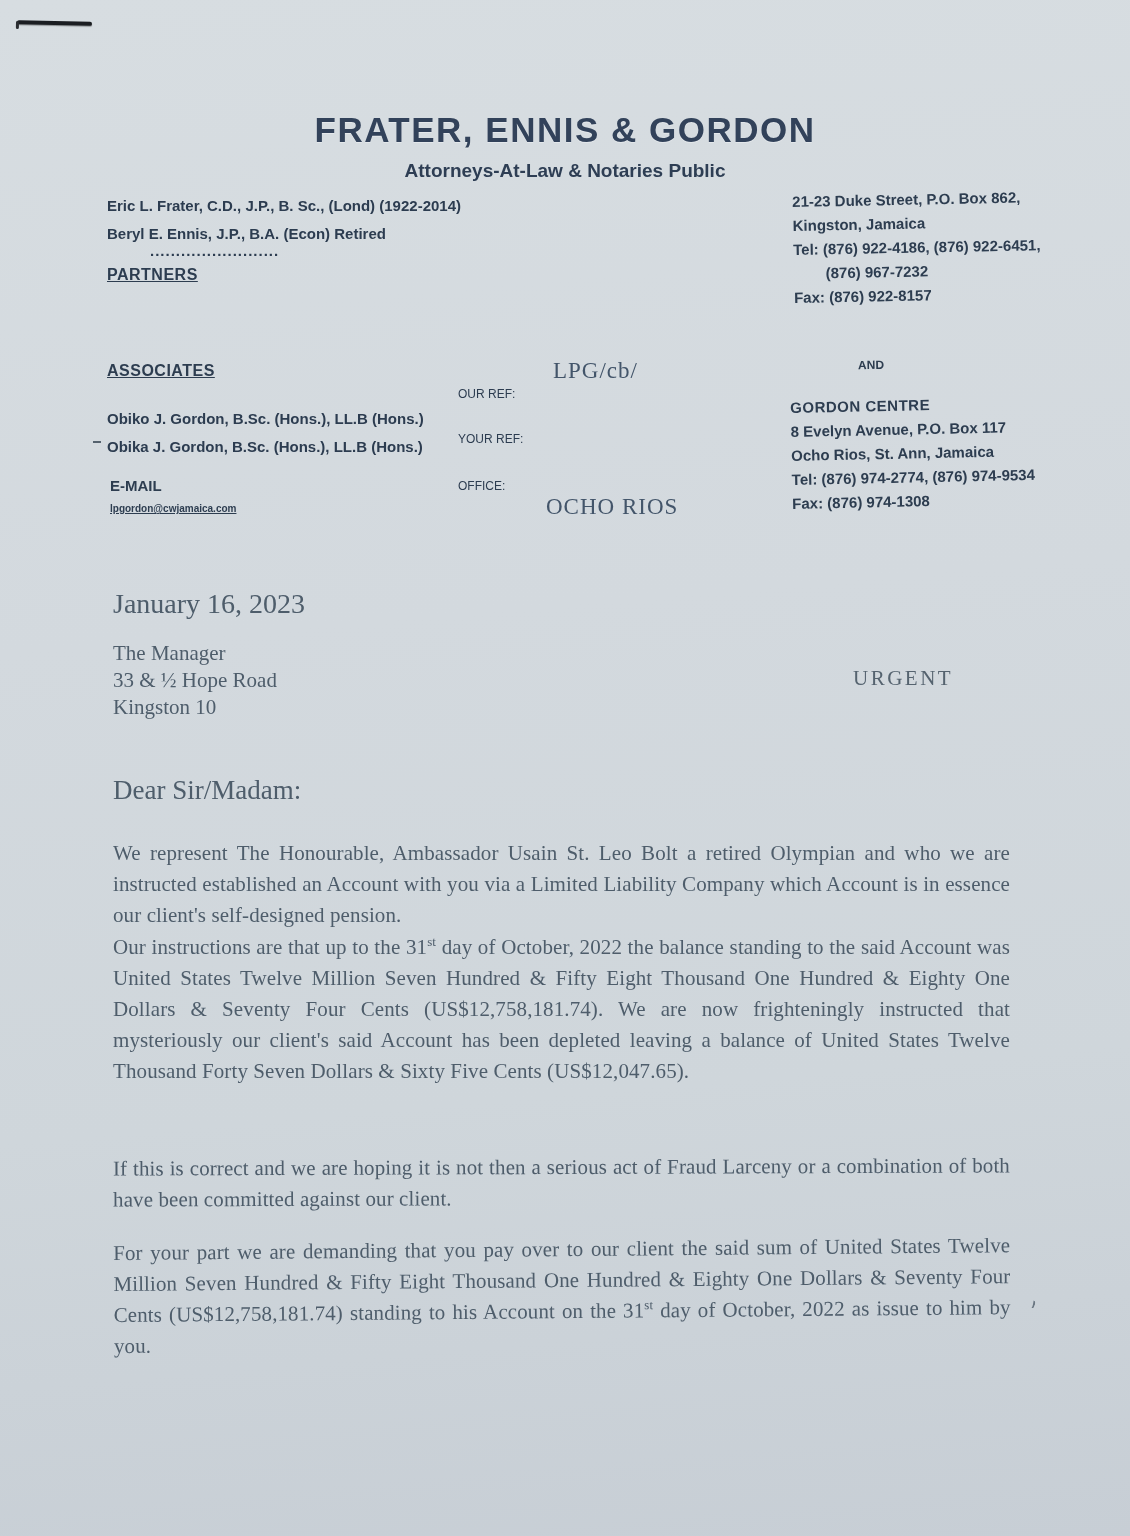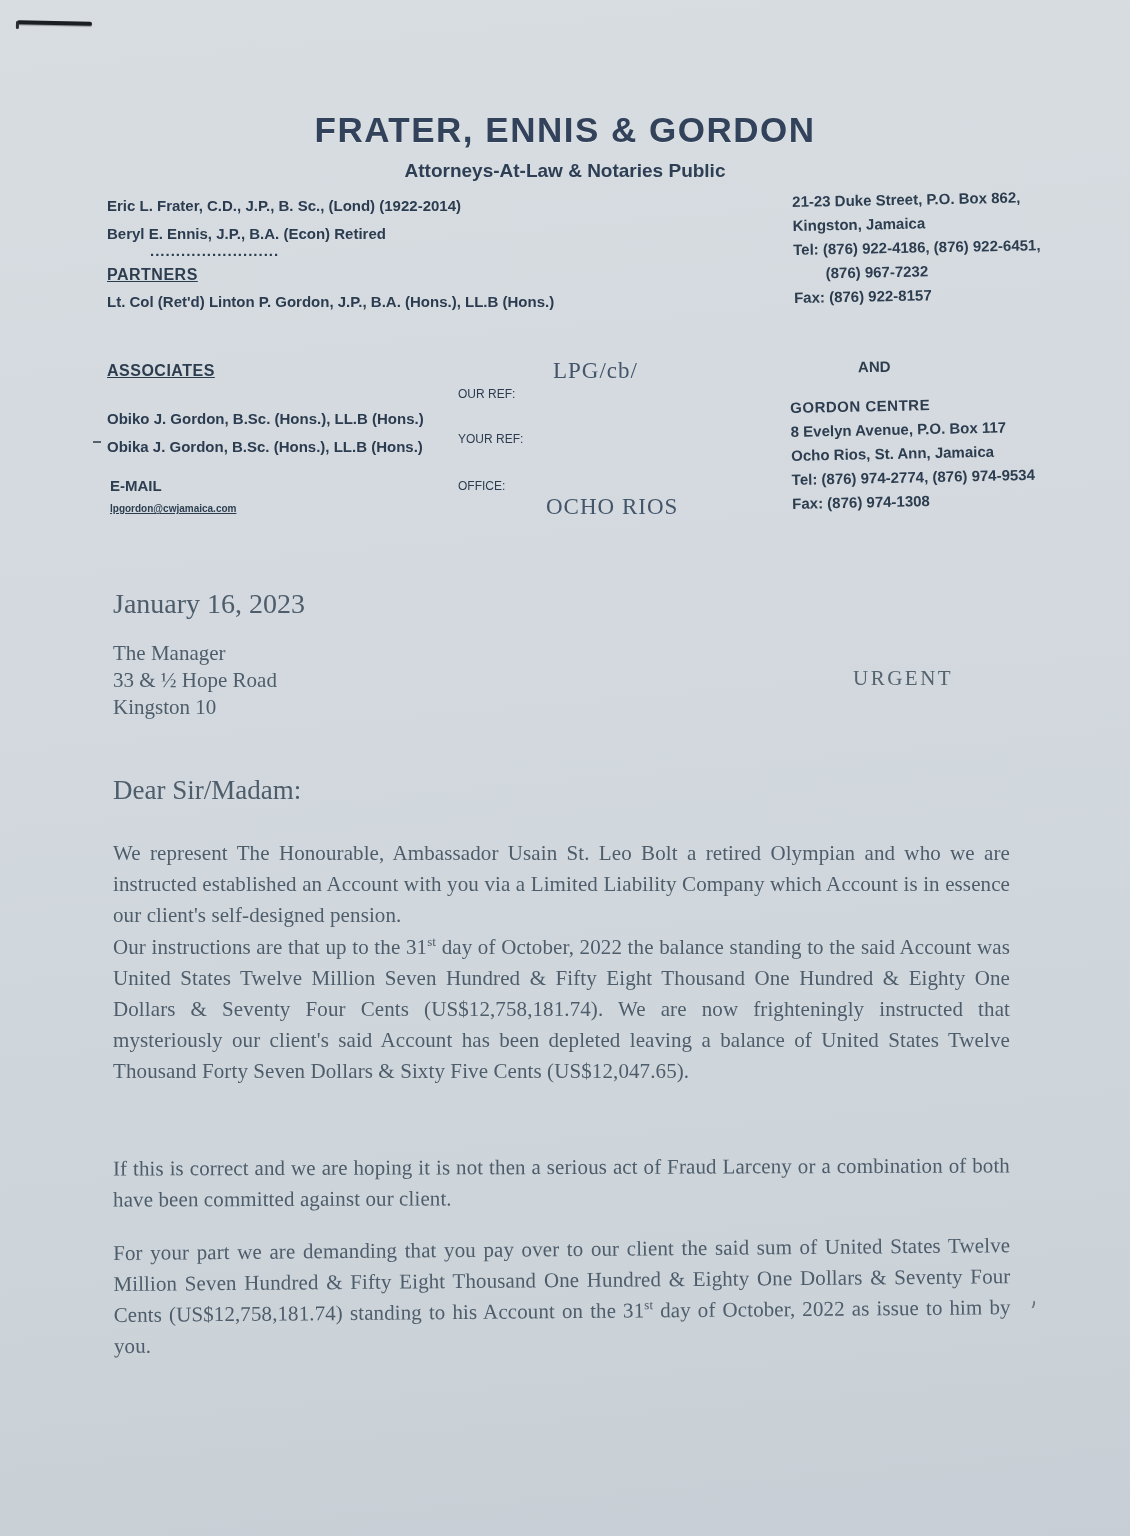--- a/index.html
+++ b/index.html
@@ -32,21 +32,21 @@
   .email{left:110px;top:503px;font-size:10px;font-weight:bold;text-decoration:underline;}
   .refs-label{font-size:12px;font-weight:normal;color:#2c3c50;}
   .our-ref{left:458px;top:387px;}
   .your-ref{left:458px;top:432px;}
   .office{left:458px;top:479px;}
   .serif-ref{font-family:"Liberation Serif",serif;font-size:23px;color:#43556a;letter-spacing:1px;}
   .our-ref-val{left:553px;top:358px;}
   .office-val{left:546px;top:494px;}
   .kingston{left:792px;top:190px;font-size:15px;line-height:24px;font-weight:600;transform:rotate(-1.1deg);transform-origin:left top;}
   .kingston .indent{padding-left:32px;}
-  .and-label{left:858px;top:358px;font-size:15px;font-weight:600;transform:rotate(-1deg);}
+  .and-label{left:858px;top:358px;font-size:12px;font-weight:600;transform:rotate(-1deg);}
   .ocho{left:790px;top:396px;font-size:15px;line-height:24px;font-weight:600;transform:rotate(-1.2deg);transform-origin:left top;}
   .ocho .first{letter-spacing:.5px;}
   
   .serif{font-family:"Liberation Serif",serif;color:#4e5d6b;}
   .date{left:113px;top:588px;font-size:28px;}
   .recipient{left:113px;top:640px;font-size:21px;line-height:27px;}
   .urgent{left:853px;top:666px;font-size:21px;letter-spacing:2.5px;color:#55636f;}
   .salutation{left:113px;top:775px;font-size:27px;}
   .para{left:113px;width:897px;font-size:21px;line-height:31px;text-align:justify;letter-spacing:.1px;}
   .p1{top:838px;}
@@ -65,21 +65,20 @@
   <div class="abs firm-name">FRATER, ENNIS &amp; GORDON</div>
   <div class="abs tagline">Attorneys-At-Law &amp; Notaries Public</div>
 
   <div class="abs principals lh-small">
     <div>Eric L. Frater, C.D., J.P., B. Sc., (Lond) (1922-2014)</div>
     <div>Beryl E. Ennis, J.P., B.A. (Econ) Retired</div>
   </div>
   <div class="abs dots">.........................</div>
   <div class="abs partners-h">PARTNERS</div>
   <div class="abs partners lh-small">
-    <div>Lt. Col (Ret'd) Linton P. Gordon, J.P., B.A. (Hons.), LL.B (Hons.)</div>
   </div>
 
   <div class="abs kingston">
     <div>21-23 Duke Street, P.O. Box 862,</div>
     <div>Kingston, Jamaica</div>
     <div>Tel: (876) 922-4186, (876) 922-6451,</div>
     <div class="indent">(876) 967-7232</div>
     <div>Fax: (876) 922-8157</div>
   </div>
 

